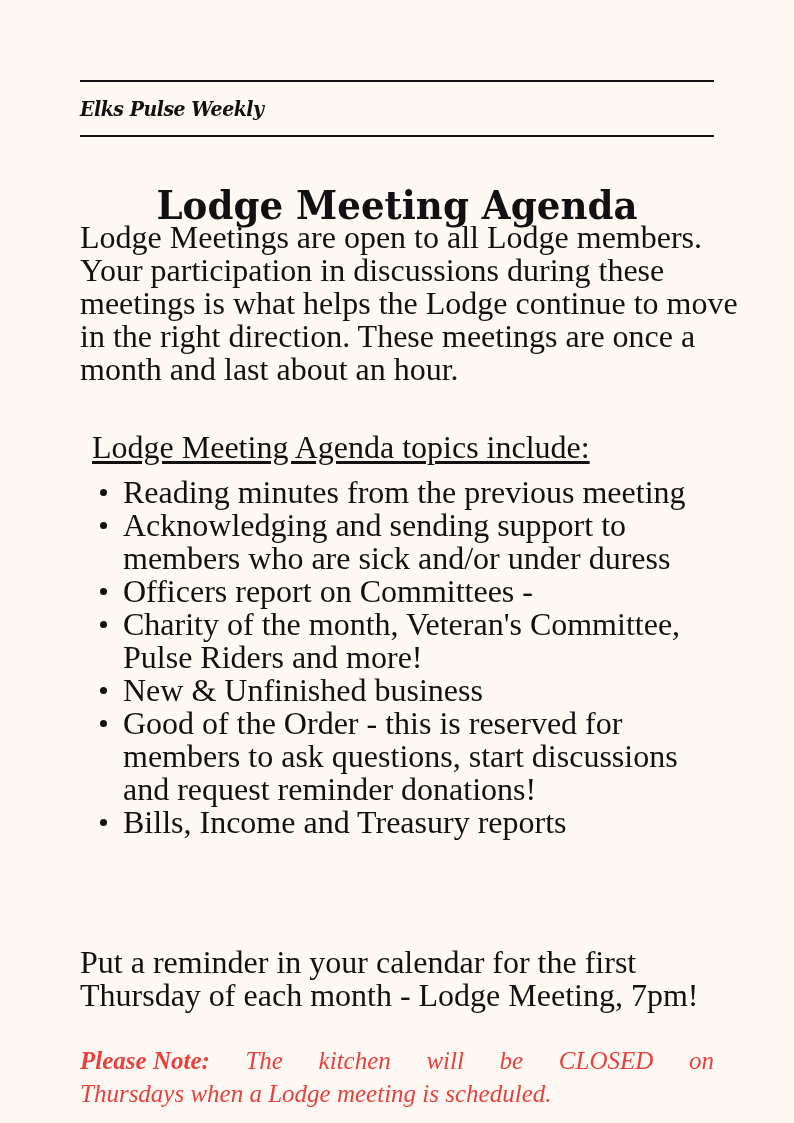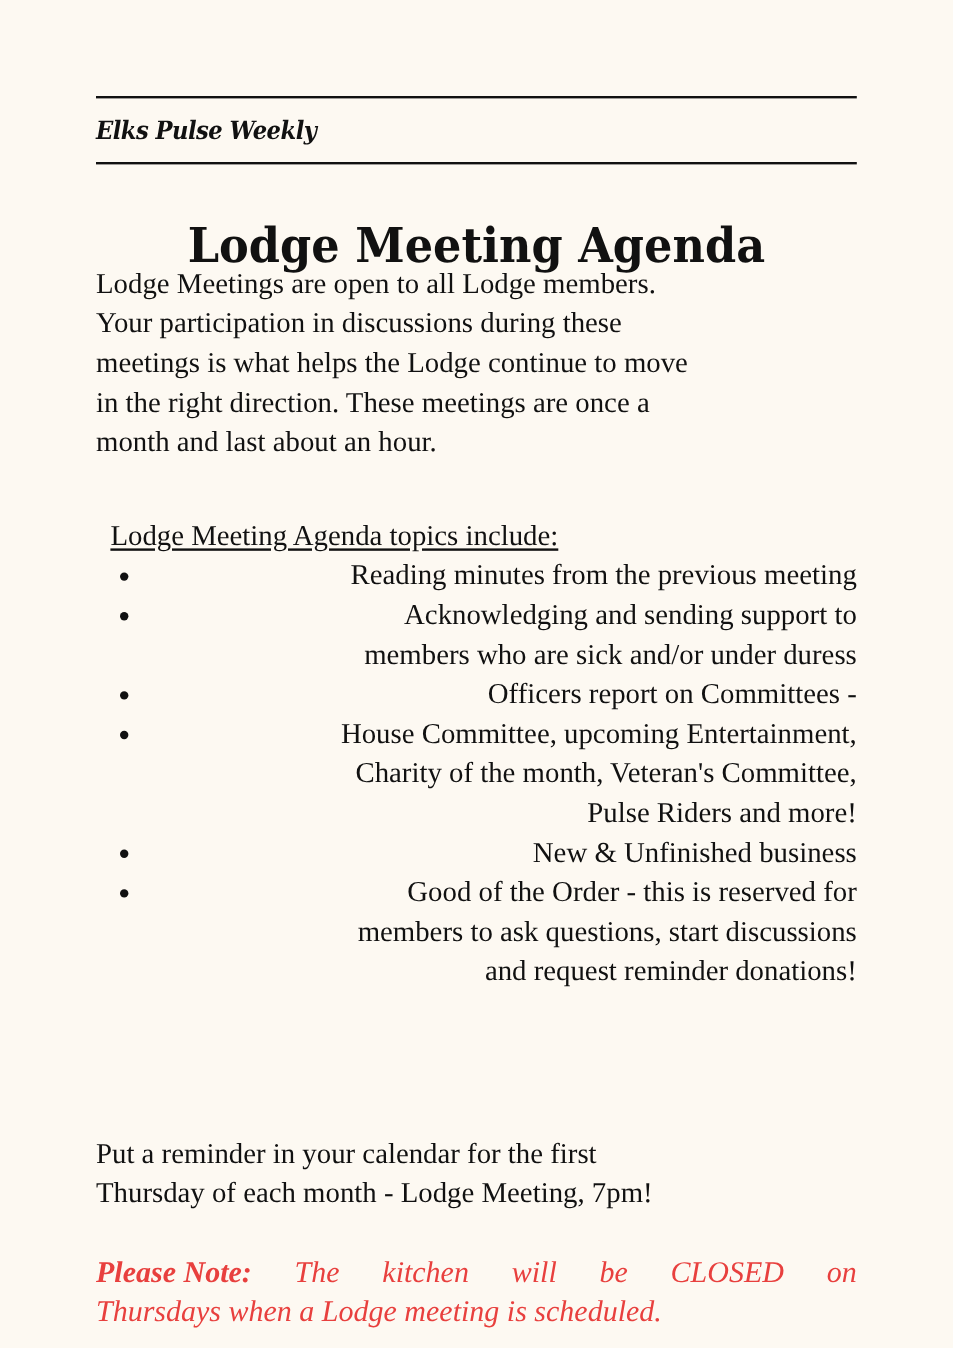--- a/index.html
+++ b/index.html
@@ -69,21 +69,21 @@
       font-family: "DejaVu Serif", serif;
       font-weight: bold;
       font-size: 40px;
       line-height: 56px;
       transform: scaleX(0.93);
       transform-origin: center;
       color: #111111;
     }
     .body-text {
       font-family: "Liberation Serif", serif;
-      font-size: 24px;
+      font-size: 32px;
       line-height: 33px;
       color: #111111;
     }
     .intro {
       position: absolute;
       left: 0;
       top: 221px;
       width: 634px;
       margin: 0;
     }
@@ -92,26 +92,25 @@
       position: absolute;
       left: 0;
       top: 419px;
       margin: 12px;
       text-decoration: underline;
       text-underline-offset: 3px;
     }
     .agenda-list {
       position: absolute;
       left: 0;
-      top: 464px;
+      top: 476px;
       margin: 0;
       padding: 0;
       list-style: none;
       width: 634px;
-      text-align: right;
     }
     .agenda-list li {
       position: relative;
       padding-left: 43px;
     }
     .agenda-list li .bullet {
       position: absolute;
       left: 20px;
       top: 13px;
       width: 7px;
@@ -180,33 +179,36 @@
       <span class="bullet"></span>
       <span class="line">Acknowledging and sending support to</span>
       <span class="line">members who are sick and/or under duress</span>
     </li>
     <li>
       <span class="bullet"></span>
       <span class="line">Officers report on Committees -</span>
     </li>
     <li>
       <span class="bullet"></span>
-      <span class="line">House Committee, upcoming Entertainment,</span>
       <span class="line">Charity of the month, Veteran's Committee,</span>
       <span class="line">Pulse Riders and more!</span>
     </li>
     <li>
       <span class="bullet"></span>
       <span class="line">New &amp; Unfinished business</span>
     </li>
     <li>
       <span class="bullet"></span>
       <span class="line">Good of the Order - this is reserved for</span>
       <span class="line">members to ask questions, start discussions</span>
       <span class="line">and request reminder donations!</span>
+    </li>
+    <li>
+      <span class="bullet"></span>
+      <span class="line">Bills, Income and Treasury reports</span>
     </li>
   </ul>
 
   <p class="reminder body-text">
     <span>Put a reminder in your calendar for the first</span>
     <span>Thursday of each month - Lodge Meeting, 7pm!</span>
   </p>
 
   <p class="note">
     <span class="line1">

